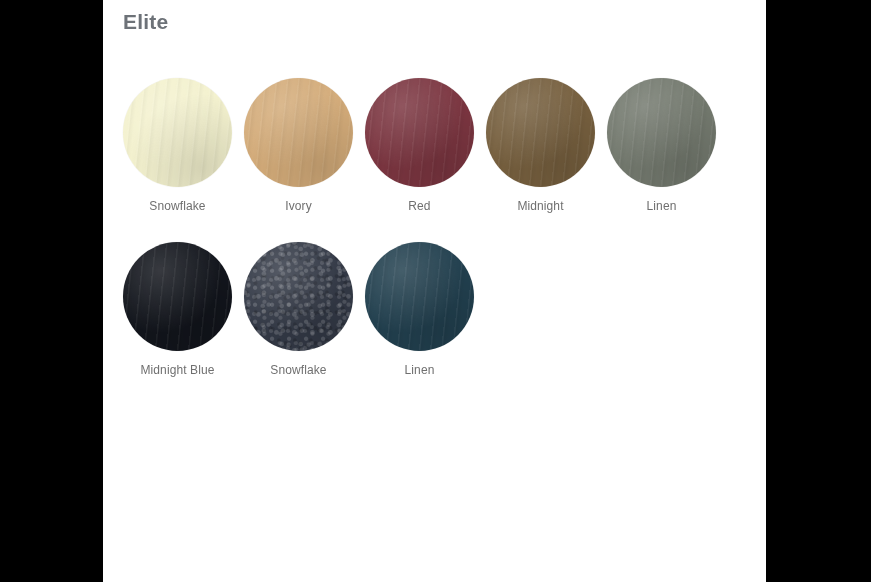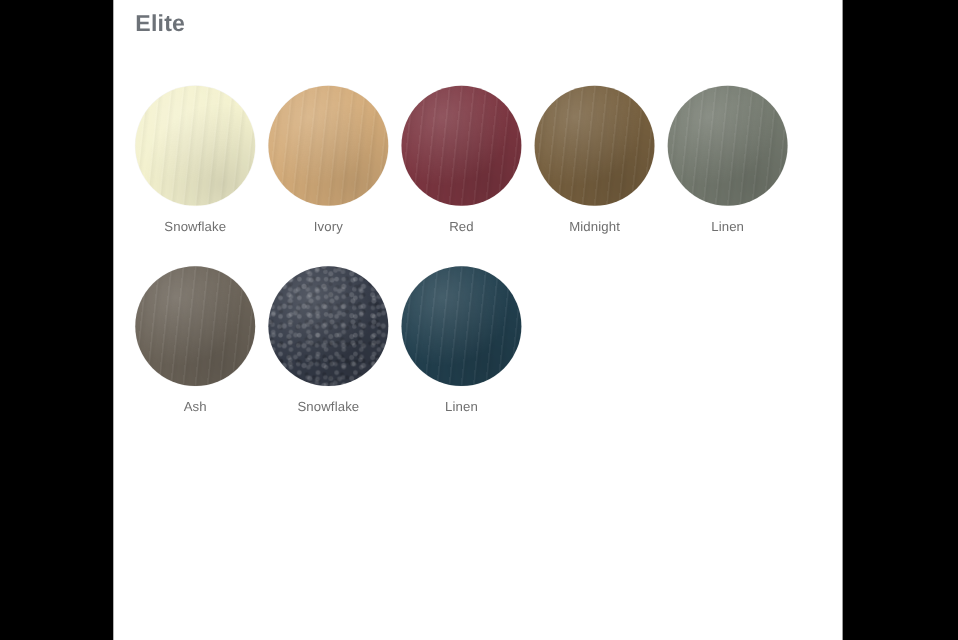--- a/index.html
+++ b/index.html
@@ -155,22 +155,22 @@
         </div>
         <div class="swatch-cell">
           <div class="swatch-disc grain-fiber" style="background: rgb(119, 96, 63);"></div>
           <div class="swatch-label">Midnight</div>
         </div>
         <div class="swatch-cell">
           <div class="swatch-disc grain-fiber" style="background: rgb(116, 122, 111);"></div>
           <div class="swatch-label">Linen</div>
         </div>
         <div class="swatch-cell">
-          <div class="swatch-disc grain-fiber" style="background: rgb(107, 99, 88);"></div>
-          <div class="swatch-label">Ash</div>
+          <div class="swatch-disc grain-fiber" style="background: rgb(18, 21, 28);"></div>
+          <div class="swatch-label">Midnight Blue</div>
         </div>
         <div class="swatch-cell">
           <div class="swatch-disc grain-pebble" style="background: rgb(52, 58, 71);"></div>
           <div class="swatch-label">Snowflake</div>
         </div>
         <div class="swatch-cell">
           <div class="swatch-disc grain-fiber" style="background: rgb(34, 64, 79);"></div>
           <div class="swatch-label">Linen</div>
         </div>
       </div>

